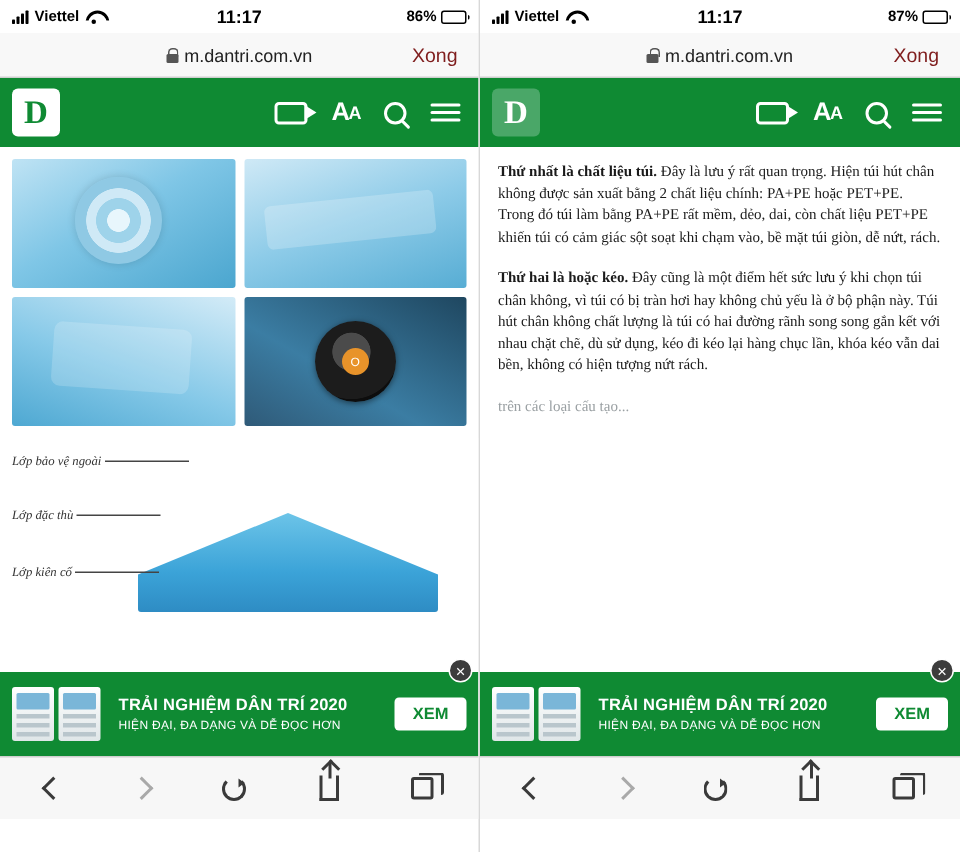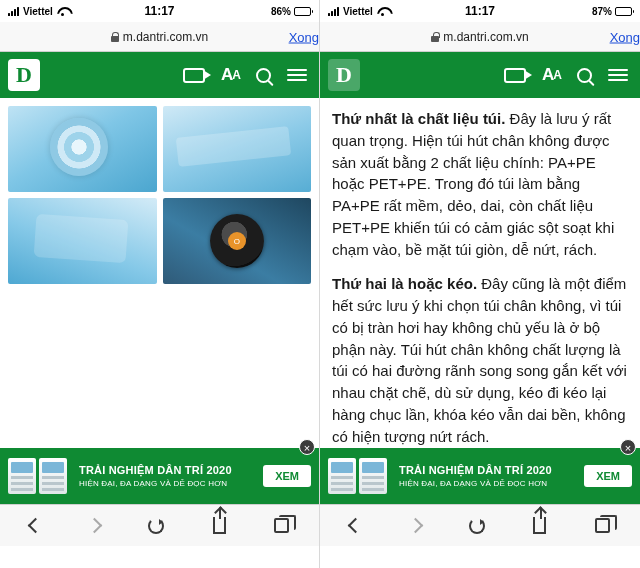--- a/index.html
+++ b/index.html
@@ -110,25 +110,24 @@
     content: "";
     position: absolute;
     left: 0; bottom: 0;
     width: 8px; height: 6px;
     background: #555;
     border-radius: 1px;
   }
   .url-text { font-size: 12px; color: #222; }
   .done-btn {
     position: absolute;
-    right: 0; top: 50%;
+    right: 14px; top: 50%;
     transform: translateY(-50%);
     font-size: 13px;
-    color: #1d4ed8;
-    text-decoration: underline;
+    color: #7f1d1d;
   }
 
   
   .siteheader {
     height: 46px;
     background: #0f8a33;
     display: flex;
     align-items: center;
     padding: 0 8px;
     gap: 8px;
@@ -280,22 +279,22 @@
     width: 56px; height: 1px;
     background: #444;
   }
   .l1 { left: 8px; top: 10px; }
   .l2 { left: 8px; top: 46px; }
   .l3 { left: 8px; top: 84px; }
 
   
   .article {
     padding: 10px 12px 0 12px;
-    font-family: Liberation Sans, sans-serif;
-    font-size: 15px;
+    font-family: Liberation Serif, serif;
+    font-size: 10px;
     line-height: 1.45;
     color: #1a1a1a;
     position: relative;
   }
   .article p { margin-bottom: 13px; text-align: left; }
   .article b { font-weight: bold; }
   .article .faded { color: #9aa0a3; }
   .wm-right {
     position: absolute;
     left: 30px; top: 352px;
@@ -475,20 +474,26 @@
         <div class="photo p1"></div>
         <div class="photo p2"></div>
         <div class="photo p3"></div>
         <div class="photo p4">
             <span class="valve">
               <i>O</i>
             </span>
           </div>
       </div>
 
+      <div class="diagram">
+        <div class="shape"></div>
+        <div class="lbl l1">Lớp bảo vệ ngoài</div>
+        <div class="lbl l2">Lớp đặc thù</div>
+        <div class="lbl l3">Lớp kiên cố</div>
+      </div>
 
       <div class="adbanner">
         <span class="ad-close">×</span>
         <div class="ad-thumbs">
           <span class="ad-thumb"></span>
           <span class="ad-thumb"></span>
         </div>
         <div class="ad-text">
           <div class="ad-title">TRẢI NGHIỆM DÂN TRÍ 2020</div>
           <div class="ad-sub">HIỆN ĐẠI, ĐA DẠNG VÀ DỄ ĐỌC HƠN</div>

